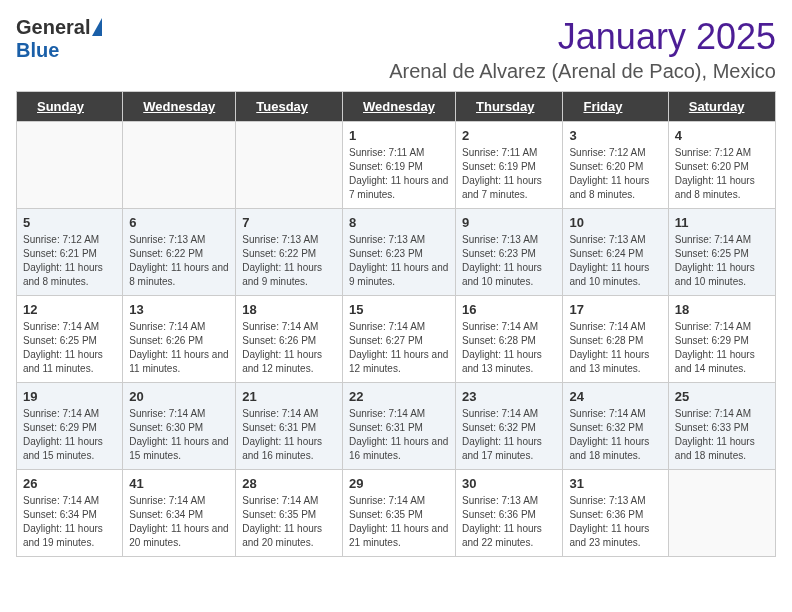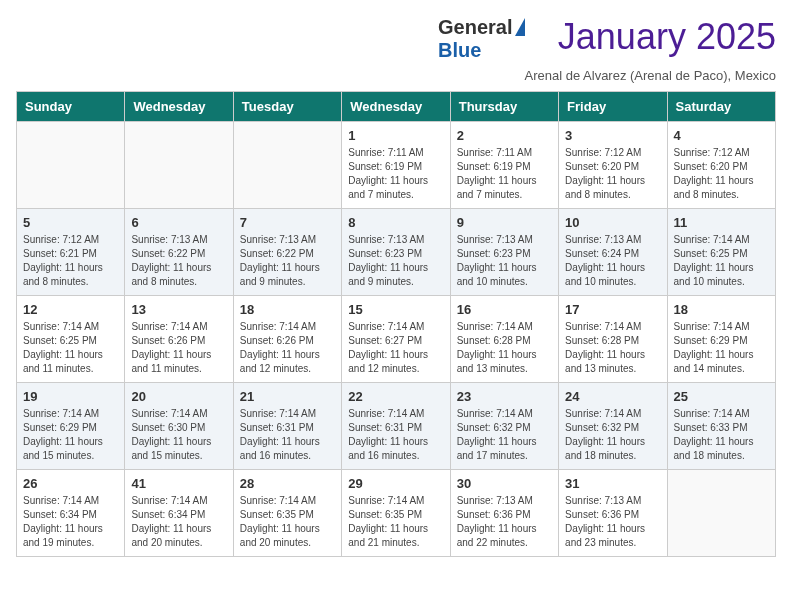--- a/index.html
+++ b/index.html
@@ -6,21 +6,21 @@
     body {
       font-family: Arial, sans-serif;
       background: #fff;
       width: 792px;
       min-height: 612px;
       padding: 16px;
     }
     .header-row {
       display: flex;
       align-items: flex-start;
-      justify-content: flex-end;
+      justify-content: space-between;
       margin-bottom: 8px;
     }
     .logo {
       display: flex;
       flex-direction: column;
       align-items: flex-start;
     }
     .logo-text {
       display: flex;
       align-items: center;
@@ -46,37 +46,38 @@
     }
     .title-block {
       text-align: right;
     }
     .month-title {
       font-size: 36px;
       font-weight: normal;
       color: #4c1d95;
     }
     .location-title {
-      font-size: 13px;
+      font-size: 20px;
       color: #555;
-      margin-top: 10px;
+      margin-top: 2px;
     }
     .calendar {
       width: 100%;
       border-collapse: collapse;
       border: 1px solid #ccc;
     }
     .calendar th {
-      background-color: #0f766e;
+      background-color: #404040;
       color: #fff;
       font-size: 13px;
       font-weight: bold;
-      padding: 7px 8px;
+      padding: 7px 20px;
       text-align: left;
       border: 1px solid #ccc;
+      text-decoration: underline;
     }
     .calendar td {
       vertical-align: top;
       padding: 6px 6px;
       border: 1px solid #ccc;
       font-size: 10.5px;
       color: #333;
       width: 14.28%;
       min-height: 80px;
       background: #fff;

